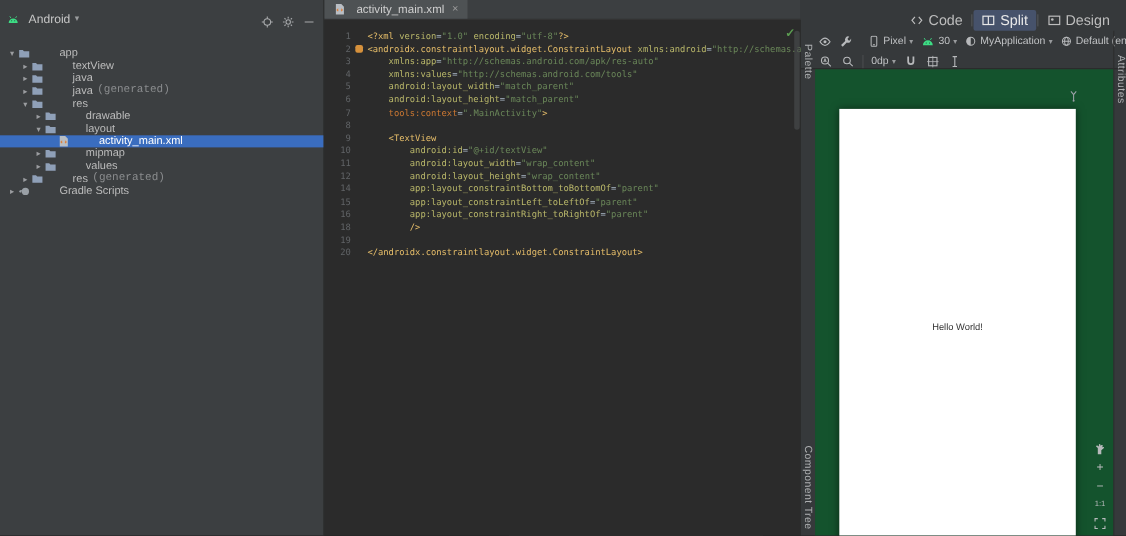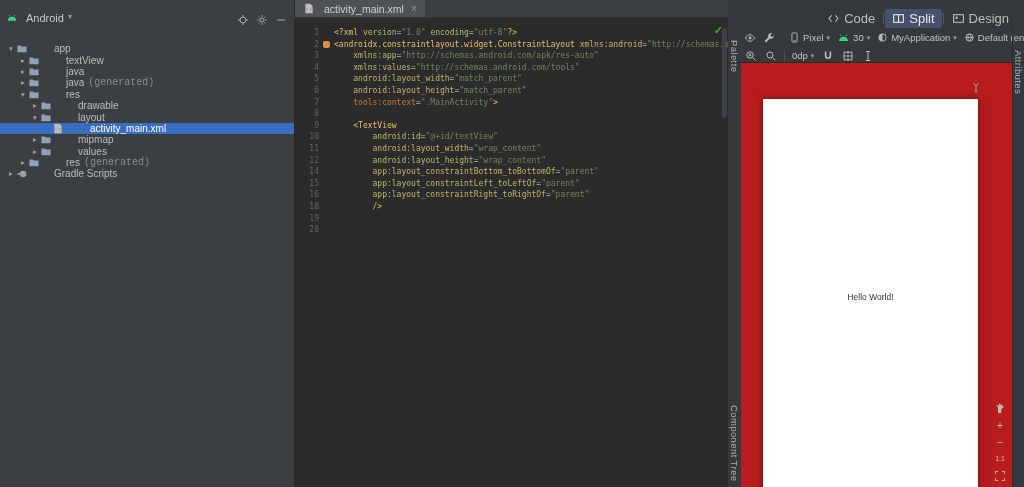--- a/index.html
+++ b/index.html
@@ -56,21 +56,21 @@
   .ticn{width:13px;height:13px;display:flex;align-items:center;justify-content:center;}
   .dd{display:flex;align-items:center;gap:3px;white-space:nowrap;}
   .dd .car{font-size:7px;color:#9a9c9e;}
   .vsep{width:1px;height:12px;background:#4a4d4f;}
   .lstrip{position:absolute;left:0;top:28px;bottom:0;width:13px;}
   .rstrip{position:absolute;right:0;top:28px;bottom:0;width:12px;border-left:1px solid #2d2d2d;box-sizing:border-box;}
   .vtext{writing-mode:vertical-rl;font-size:9.5px;color:#aeb0b2;letter-spacing:.4px;}
   .vl-pal{position:absolute;left:1px;top:12px;}
   .vl-ct{position:absolute;left:1px;bottom:6px;}
   .vl-attr{position:absolute;left:0px;top:22px;}
-  .canvas{position:absolute;left:13px;right:12px;top:63px;bottom:0;background:#b91c1c;overflow:hidden;}
+  .canvas{position:absolute;left:13px;right:12px;top:63px;bottom:0;background:#14532d;overflow:hidden;}
   .artboard{position:absolute;left:22px;top:36px;width:215px;height:420px;background:#ffffff;
             box-shadow:0 0 7px rgba(0,0,0,.5);}
   .hello{position:absolute;top:193px;left:0;right:0;text-align:center;font-size:8.5px;color:#333333;}
   .antenna{position:absolute;right:30px;top:18px;}
   .zoomctl{position:absolute;right:4px;bottom:4px;display:flex;flex-direction:column;align-items:center;gap:3px;}
   .zbtn{width:16px;height:14px;display:flex;align-items:center;justify-content:center;
         color:#b8babc;font-size:11px;line-height:14px;}
   .zratio{font-size:7px;color:#b8babc;}
 </style>
 </head>
@@ -379,20 +379,21 @@
           <span class="ct"><span class="seg-p">        </span><span class="seg-t">/&gt;</span></span>
         </div>
         <div class="cl">
           <span class="ln">19</span>
           <span class="gut"></span>
           <span class="ct"></span>
         </div>
         <div class="cl">
           <span class="ln">20</span>
           <span class="gut"></span>
+          <span class="ct"><span class="seg-t">&lt;/androidx.constraintlayout.widget.ConstraintLayout&gt;</span></span>
         </div>
       </div>
     <span class="check">✓</span>
     <div class="scrollthumb"></div>
   </div>
 
   <div class="design">
     <div class="dhead"></div>
 
     <div class="modetabs">

